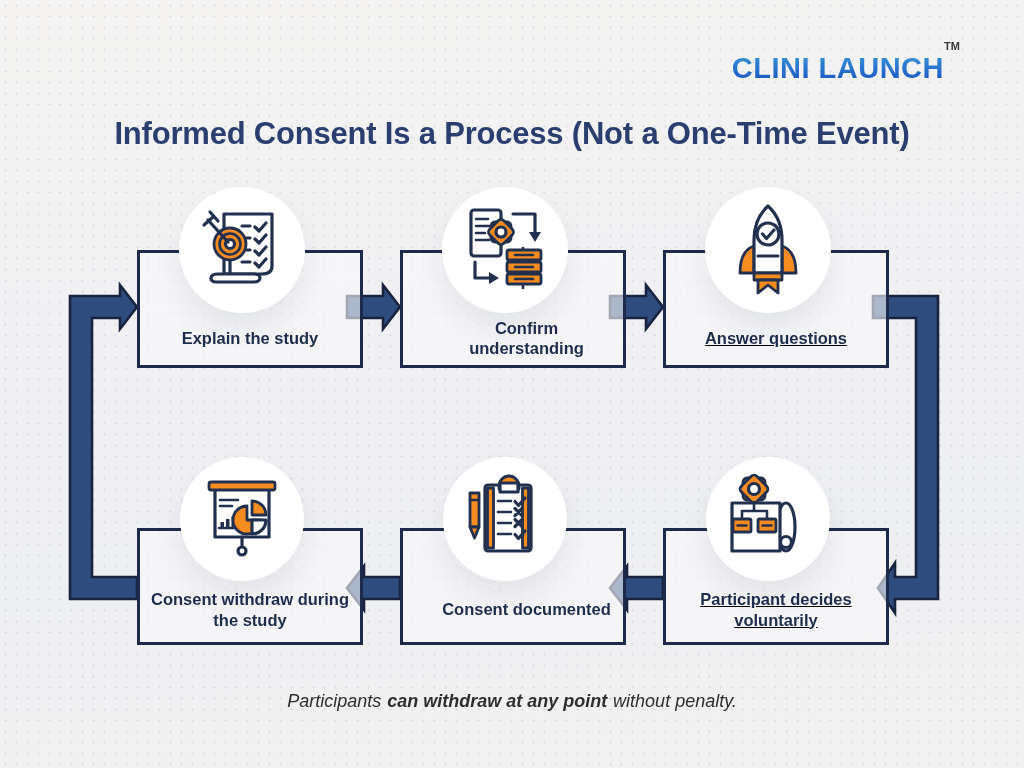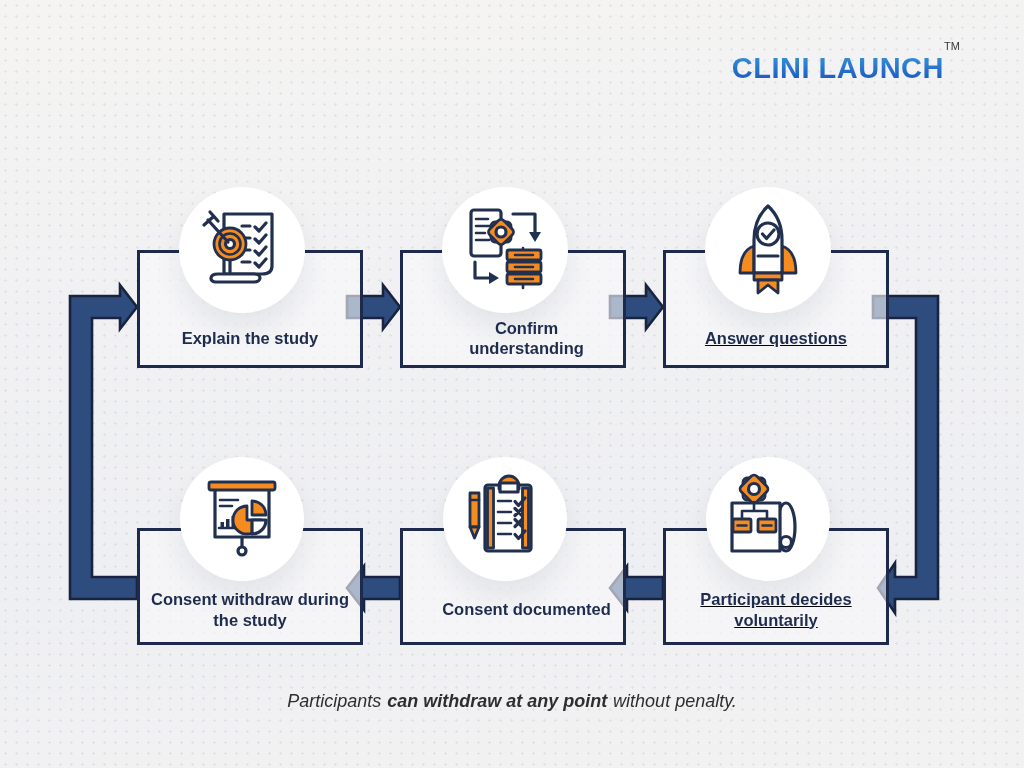--- a/index.html
+++ b/index.html
@@ -21,21 +21,21 @@
     position:absolute;top:52px;right:80px;
     font-size:29px;font-weight:800;letter-spacing:.5px;
     color:#1c55c4;
     background:linear-gradient(180deg,#389ad8 0%,#1c55c4 90%);
     -webkit-background-clip:text;background-clip:text;
     -webkit-text-fill-color:transparent;
     white-space:nowrap;
   }
   .logo .tm{
     position:absolute;top:-12px;right:-16px;
-    font-size:11px;font-weight:400;letter-spacing:0;
+    font-size:11px;font-weight:700;letter-spacing:0;
     color:#3a3a3a;
     text-align:center;
     -webkit-text-fill-color:#3a3a3a;
   }
   .title{
     position:absolute;top:116px;left:0;width:100%;
     text-align:center;
     font-size:31px;font-weight:700;letter-spacing:-.2px;
     color:#2a3f70;
   }
@@ -90,20 +90,21 @@
       <polygon points="400,577 364,577 364,566 347,588 364,610 364,599 400,599"></polygon>
       <path d="M873,296 L938,296 L938,599 L895,599 L895,613 L878,588 L895,563 L895,577 L916,577 L916,318 L873,318 Z"></path>
       <path d="M137,599 L70,599 L70,296 L120,296 L120,285 L137,307 L120,329 L120,318 L92,318 L92,577 L137,577 Z"></path>
     </g>
   </svg>
 
   <div class="logo">
     <span>CLINI LAUNCH</span>
     <span class="tm">TM</span>
   </div>
+  <div class="title">Informed Consent Is a Process (Not a One-Time Event)</div>
 
   <div class="step-box row1 col1">
     <div class="step-label">Explain the study</div>
   </div>
   <div class="step-box row1 col2">
     <div class="step-label">Confirm understanding</div>
   </div>
   <div class="step-box row1 col3">
     <div class="step-label">Answer questions</div>
   </div>

